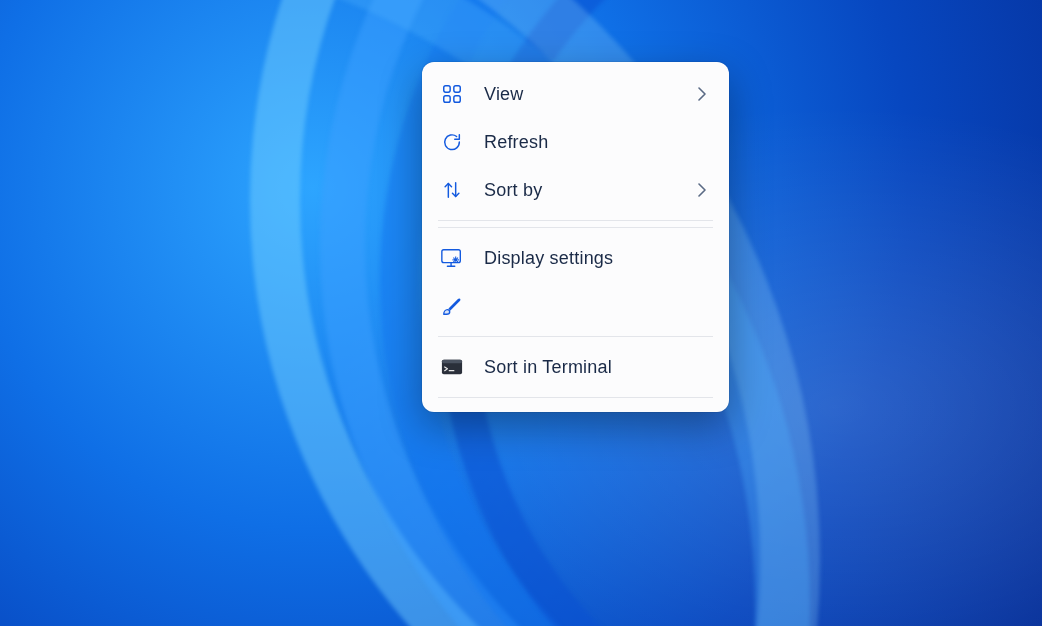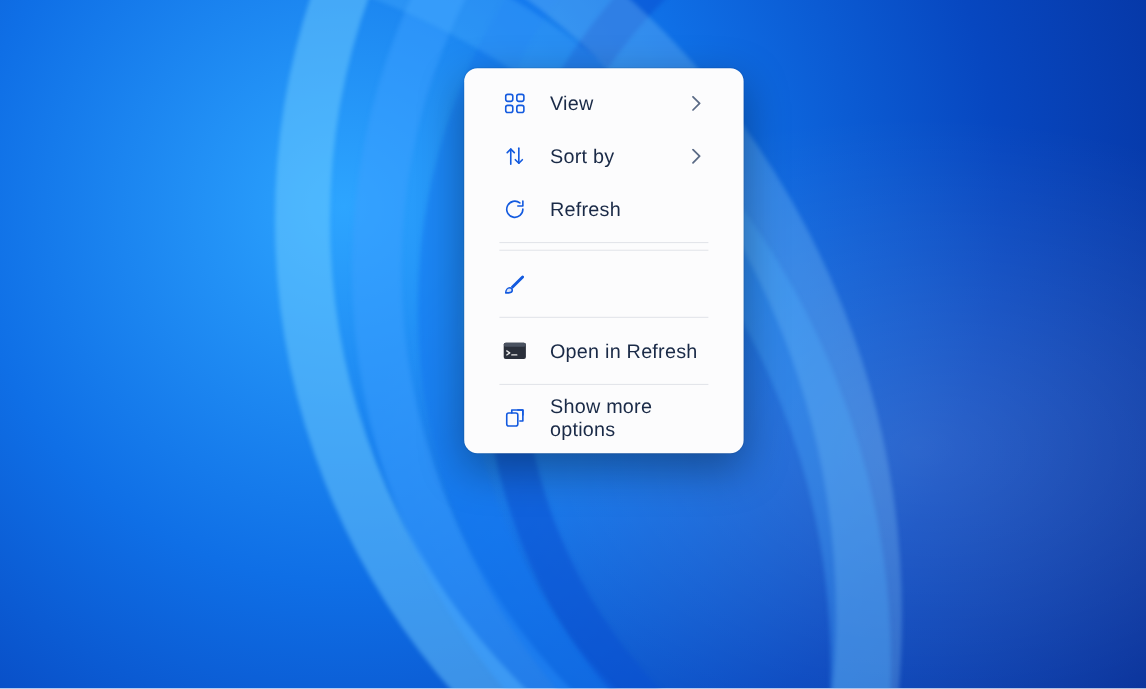--- a/index.html
+++ b/index.html
@@ -30,25 +30,25 @@
   .r2 { width: 1100px; height: 1100px; left: 320px; top: -350px; border-width: 45px; border-color: rgba(60,160,255,0.5);}
   .r3 { width: 1000px; height: 1000px; left: 380px; top: -260px; border-width: 40px; border-color: rgba(20,120,240,0.55);}
   .r4 { width: 900px;  height: 900px;  left: 440px; top: -170px; border-width: 35px; border-color: rgba(10,80,210,0.55);}
   .r5 { width: 1400px; height: 1400px; left: -700px; top: -200px; border-width: 60px; border-color: rgba(150,220,255,0.25);}
   .r6 { width: 1300px; height: 1300px; left: -600px; top: -100px; border-width: 55px; border-color: rgba(80,180,255,0.3);}
 
   .context-menu {
     position: absolute;
     left: 422px;
     top: 62px;
-    width: 254px;
+    width: 307px;
     background: #fcfcfd;
     border-radius: 12px;
     box-shadow: 0 14px 40px rgba(0,0,0,0.35), 0 0 0 1px rgba(0,0,0,0.06);
-    padding: 8px 22px;
+    padding: 8px 6px;
     box-sizing: border-box;
     color: #1a2a47;
   }
   .menu-item {
     display: flex;
     align-items: center;
     height: 48px;
     padding: 0 12px;
     border-radius: 6px;
     cursor: default;
@@ -108,49 +108,63 @@
       <span class="mi-chevron">
         <svg width="12" height="14" viewBox="0 0 8 14" fill="none" stroke="#5a6a85" stroke-width="1.6" stroke-linecap="round" stroke-linejoin="round">
           <path d="M1 1 L7 7 L1 13"></path>
         </svg>
       </span>
     </div>
 
     <div class="menu-item">
       <span class="mi-icon">
         <svg width="22" height="22" viewBox="0 0 24 24" fill="none" stroke="#135adf" stroke-width="1.6" stroke-linecap="round" stroke-linejoin="round">
+          <path d="M20 12 A8 8 0 1 1 17 6"></path>
+          <path d="M20 4 V9 H15"></path>
+        </svg>
+      </span>
+      <span class="mi-label">Refresh</span>
+    </div>
+
+    <div class="menu-item">
+      <span class="mi-icon">
+        <svg width="22" height="22" viewBox="0 0 24 24" fill="none" stroke="#135adf" stroke-width="1.6" stroke-linecap="round" stroke-linejoin="round">
           <path d="M8 20 V5"></path>
           <path d="M4.5 8.5 L8 5 L11.5 8.5"></path>
           <path d="M16 4 V19"></path>
           <path d="M12.5 15.5 L16 19 L19.5 15.5"></path>
         </svg>
       </span>
       <span class="mi-label">Sort by</span>
       <span class="mi-chevron">
         <svg width="12" height="14" viewBox="0 0 8 14" fill="none" stroke="#5a6a85" stroke-width="1.6" stroke-linecap="round" stroke-linejoin="round">
           <path d="M1 1 L7 7 L1 13"></path>
         </svg>
       </span>
     </div>
 
-    <div class="menu-item">
-      <span class="mi-icon">
-        <svg width="22" height="22" viewBox="0 0 24 24" fill="none" stroke="#135adf" stroke-width="1.6" stroke-linecap="round" stroke-linejoin="round">
-          <path d="M20 12 A8 8 0 1 1 17 6"></path>
-          <path d="M20 4 V9 H15"></path>
-        </svg>
-      </span>
-      <span class="mi-label">Refresh</span>
-    </div>
-
     <div class="separator"></div>
 
 
     <div class="separator"></div>
 
+    <div class="menu-item">
+      <span class="mi-icon">
+        <svg width="24" height="22" viewBox="0 0 26 22" fill="none" stroke="#135adf" stroke-width="1.5" stroke-linejoin="round">
+          <rect x="2" y="2" width="20" height="14" rx="2"></rect>
+          <path d="M8 20 H16" stroke-linecap="round"></path>
+          <path d="M12 16 V20"></path>
+          <g transform="translate(17,13)">
+            <circle cx="0" cy="0" r="1.2" fill="#135adf"></circle>
+            <path d="M0 -3.5 V-2 M0 3.5 V2 M-3.5 0 H-2 M3.5 0 H2 M-2.5 -2.5 L-1.4 -1.4 M2.5 2.5 L1.4 1.4 M-2.5 2.5 L-1.4 1.4 M2.5 -2.5 L1.4 -1.4" stroke-width="1.2"></path>
+          </g>
+        </svg>
+      </span>
+      <span class="mi-label">Display settings</span>
+    </div>
 
     <div class="menu-item">
       <span class="mi-icon">
         <svg width="22" height="22" viewBox="0 0 24 24" fill="none" stroke="#135adf" stroke-width="1.5" stroke-linecap="round" stroke-linejoin="round">
           <path d="M3 21 C3 18 5 16 7 16 C8.5 16 9.5 17 9.5 18.5 C9.5 20 8 21 6 21 Z" fill="#135adf" fill-opacity="0.15"></path>
           <path d="M9 15 L19 5 C20 4 21 5 20 6 L10 16"></path>
         </svg>
       </span>
     </div>
 
@@ -158,30 +172,20 @@
 
     <div class="menu-item">
       <span class="mi-icon">
         <svg width="22" height="18" viewBox="0 0 24 18">
           <rect x="1" y="1" width="22" height="16" rx="2" fill="#2a2f3a"></rect>
           <rect x="1" y="1" width="22" height="4" rx="2" fill="#4a5260"></rect>
           <path d="M4 9 L7 11 L4 13" stroke="#e8e8e8" stroke-width="1.3" fill="none" stroke-linecap="round" stroke-linejoin="round"></path>
           <path d="M9 13 H14" stroke="#e8e8e8" stroke-width="1.3" stroke-linecap="round"></path>
         </svg>
       </span>
-      <span class="mi-label">Open in Refresh</span>
+      <span class="mi-label">Sort in Terminal</span>
     </div>
 
     <div class="separator"></div>
 
-    <div class="menu-item">
-      <span class="mi-icon">
-        <svg width="22" height="22" viewBox="0 0 24 24" fill="none" stroke="#135adf" stroke-width="1.6" stroke-linecap="round" stroke-linejoin="round">
-          <rect x="4" y="7" width="11" height="13" rx="2"></rect>
-          <path d="M9 7 V4 H20 V15 H17"></path>
-          <path d="M15 4 L20 4 L20 9"></path>
-        </svg>
-      </span>
-      <span class="mi-label">Show more options</span>
-    </div>
 
   </div>
 </div>
 
 </body></html>

